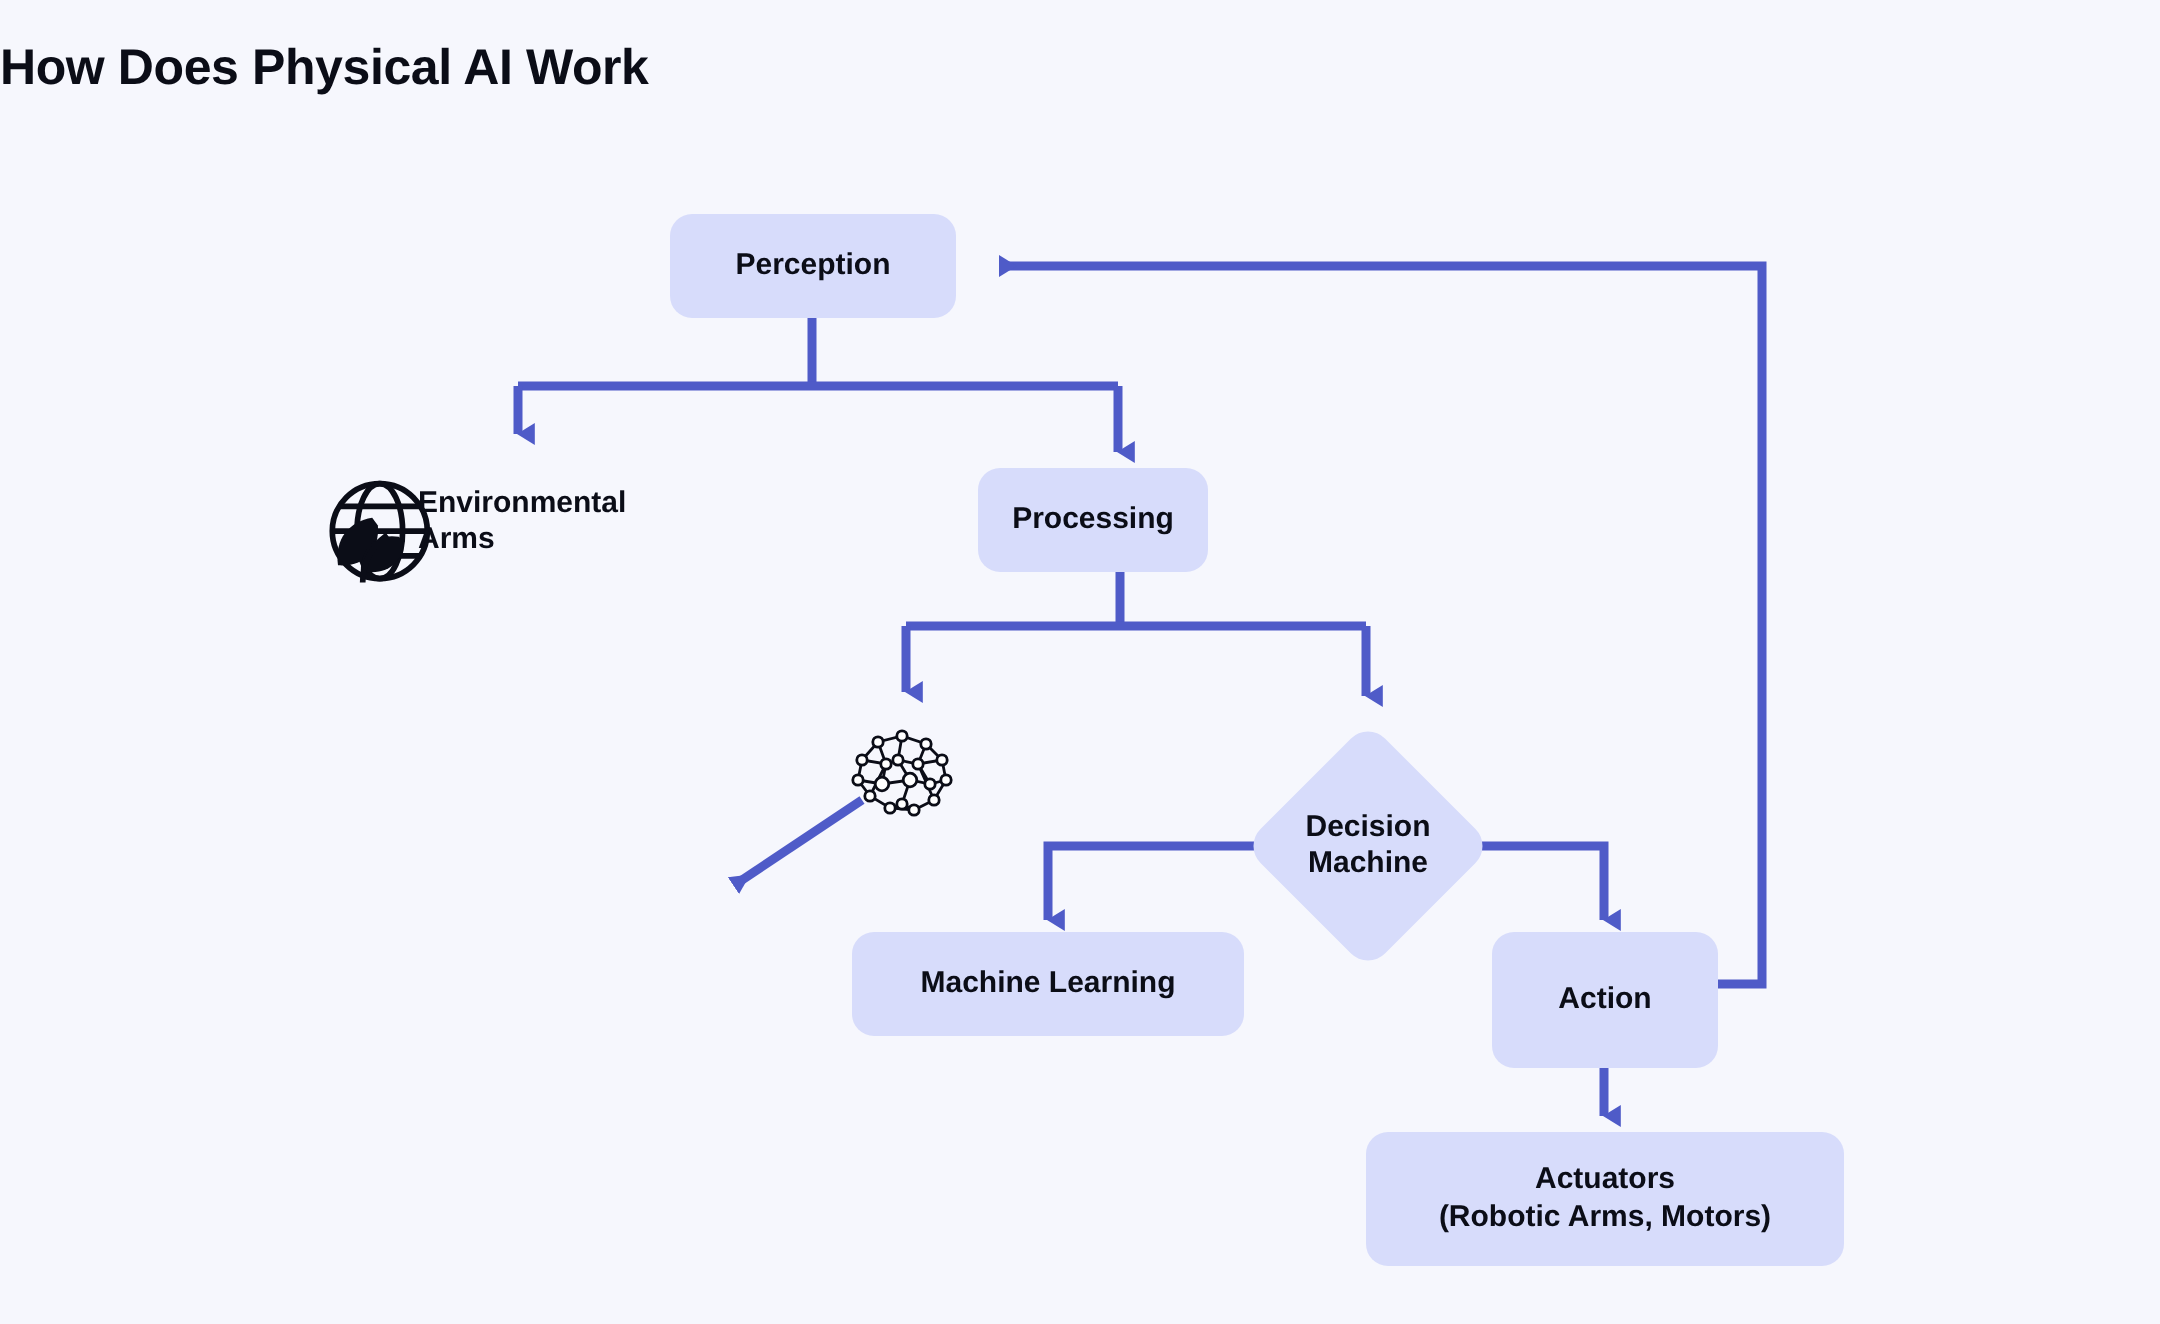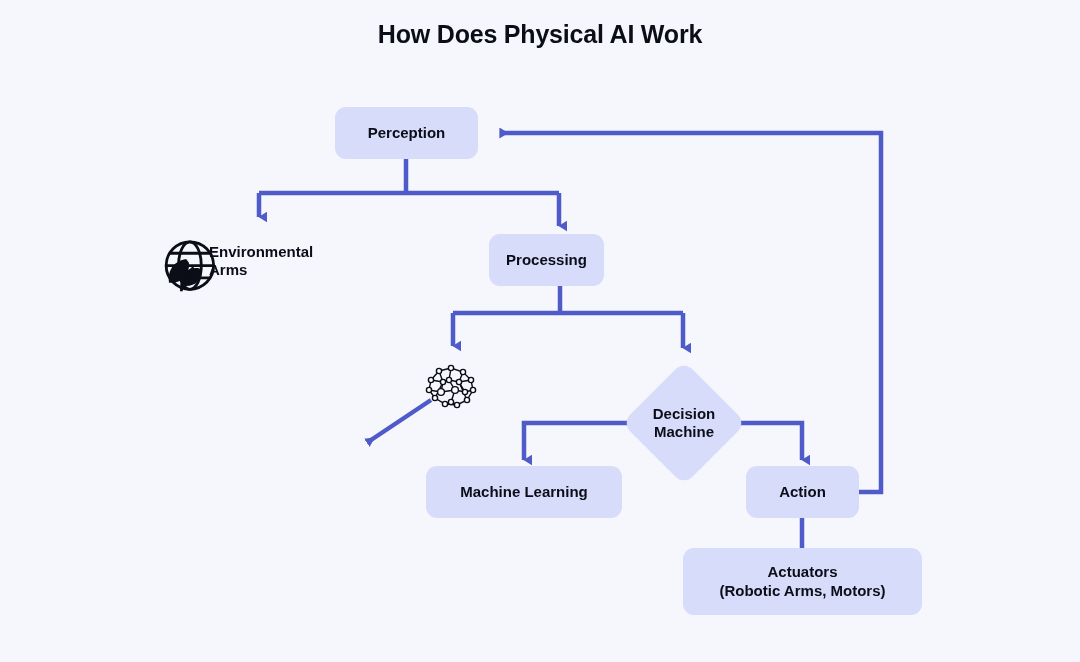--- a/index.html
+++ b/index.html
@@ -24,21 +24,21 @@
     top: 0;
     width: 1080px;
     height: 662px;
     pointer-events: none;
   }
   .title {
     position: absolute;
     left: 0;
     top: 20px;
     width: 1080px;
-    text-align: center;
+    text-align: left;
     font-size: 25px;
     font-weight: bold;
     color: #0b0d17;
     letter-spacing: -0.2px;
   }
   .node {
     position: absolute;
     background: #d7dcfb;
     border-radius: 11px;
     display: flex;
@@ -210,24 +210,24 @@
         <span>Decision</span><br>
         <span>Machine</span>
       </div>
     </div>
   </div>
 
   <div class="node" style="left:426px; top:466px; width:196px; height:52px;">
     <span>Machine Learning</span>
   </div>
 
-  <div class="node" style="left:746px; top:466px; width:113px; height:52px;">
+  <div class="node" style="left:746px; top:466px; width:113px; height:68px;">
     <span>Action</span>
   </div>
 
-  <div class="node two-line" style="left:683px; top:548px; width:239px; height:67px;">
+  <div class="node two-line" style="left:683px; top:566px; width:239px; height:67px;">
     <div>
       <span>Actuators</span><br>
       <span>(Robotic Arms, Motors)</span>
     </div>
   </div>
 
 </div>
 
 </body></html>

